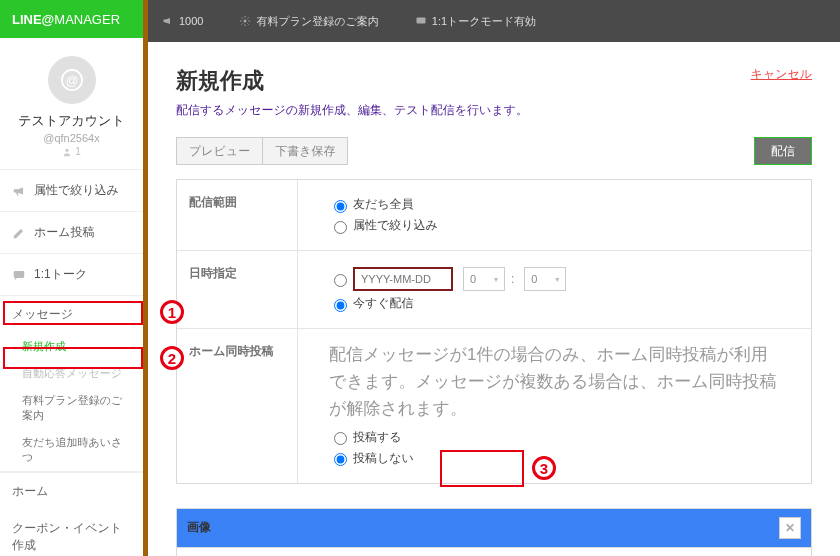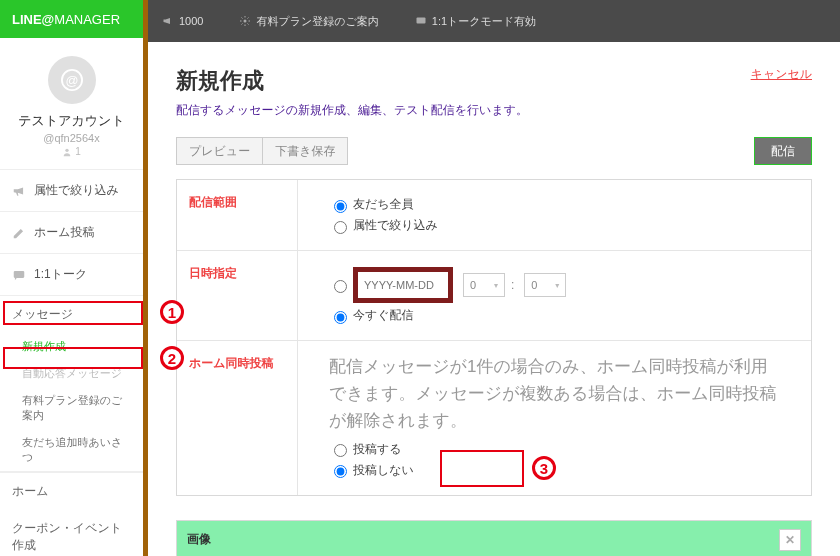--- a/index.html
+++ b/index.html
@@ -39,32 +39,32 @@
   .cancel { color:#ef4444; text-decoration:underline; font-size:12px; cursor:pointer;}
   .subtitle { color:#4c1d95; font-size:12px; margin:6px 0 18px; }
   .toolbar { display:flex; align-items:center; justify-content:space-between; margin-bottom:14px;}
   .btn { display:inline-flex; align-items:center; justify-content:center; height:28px; padding:0 12px; font-size:12px; border:1px solid #ccc; background:#f3f3f3; color:#888; cursor:pointer;}
   .btn-group { display:flex; }
   .btn-group .btn + .btn { border-left:none; }
   .btn-primary { background:#737373; border-color:#2ac62a; color:#fff; padding:0 16px; }
   .panel { border:1px solid #d9d9d9; }
   .row { display:flex; border-bottom:1px solid #e5e5e5; }
   .row:last-child { border-bottom:none; }
-  .row-label { width:120px; flex:none; padding:14px 12px; font-size:12px; color:#ef4444; font-weight:700;}
+  .row-label { width:120px; flex:none; padding:14px 12px; font-size:12px; color:#737373; font-weight:700;}
   .row-body  { flex:1; padding:12px 31px; font-size:12px; color:#444; border-left:1px solid #e5e5e5;}
   .radio-line { display:flex; align-items:center; margin:4px 0;}
   .radio-line input { margin-right:6px; }
   .hint { color:#999; font-size:17px; line-height:1.6; margin-bottom:6px;}
-  .date-input { height:36px; width:100px; border:5px solid #7f1d1d; padding:0 6px; color:#aaa; font-size:11px;}
+  .date-input { height:24px; width:100px; border:2px solid #7f1d1d; padding:0 6px; color:#aaa; font-size:11px;}
   .sel { height:24px; width:42px; border:1px solid #ccc; background:#fff; display:inline-flex; align-items:center; justify-content:space-between; padding:0 6px; color:#888; font-size:11px; margin-left:4px;}
   .sel .tri { font-size:8px; color:#bbb; }
   .colon { display:inline-block; margin:0 6px; color:#888; }
   
   .card { border:1px solid #d9d9d9; margin-top:24px; }
-  .card-head { background:#86efac; border-bottom:1px solid #d9d9d9; display:flex; align-items:center; justify-content:space-between; padding:8px 10px; font-size:12px; color:#333; font-weight:700;}
+  .card-head { background:#3b82f6; border-bottom:1px solid #d9d9d9; display:flex; align-items:center; justify-content:space-between; padding:8px 10px; font-size:12px; color:#333; font-weight:700;}
   .closex { width:22px; height:22px; border:1px solid #ccc; display:flex; align-items:center; justify-content:center; color:#aaa; cursor:pointer; font-size:12px; background:#fff;}
   .card-body { padding:16px 14px 12px; }
   .thumb { width:70px; height:56px; border:1px solid #d9d9d9; display:flex; align-items:center; justify-content:center; color:#ccc; }
   .upload-row { display:flex; align-items:center; }
   .upload-btn { margin-left:14px; height:26px; padding:0 12px; border:1px solid #bbb; background:#e9e9e9; color:#666; font-size:11px; cursor:pointer;}
   
   .anno { position:absolute; width:24px; height:24px; border:3px solid #e60012; border-radius:50%; color:#e60012; font-weight:700; font-size:15px; display:flex; align-items:center; justify-content:center; background:#fff; pointer-events:none;}
 </style>
 </head>
 <body>

